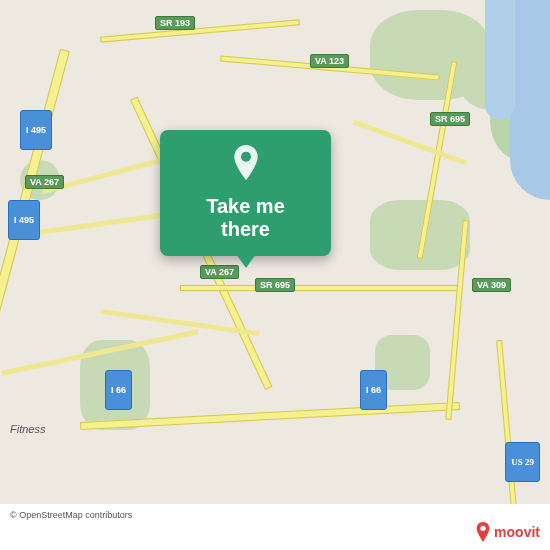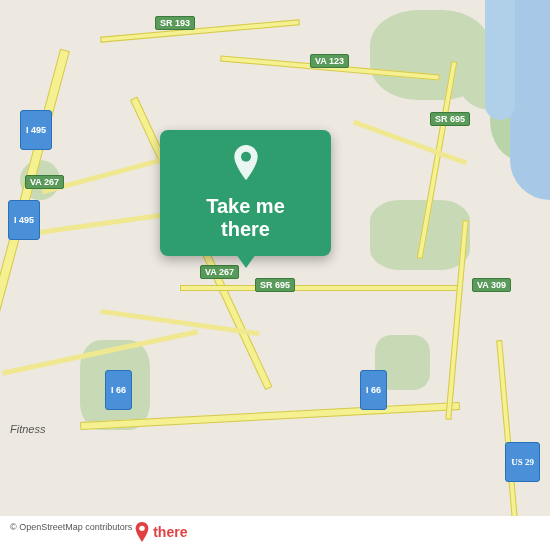--- a/index.html
+++ b/index.html
@@ -278,21 +278,21 @@
     
     .bottom-bar {
       position: absolute;
       bottom: 0;
       left: 0;
       right: 0;
       background: white;
       padding: 6px 10px 8px;
       z-index: 50;
       display: flex;
-      flex-direction: row;
+      flex-direction: column;
       gap: 2px;
     }
 
     .attribution {
       font-size: 9px;
       color: #555;
     }
 
     .bottom-title {
       font-size: 13px;
@@ -388,17 +388,17 @@
   <div class="bottom-bar">
     <div class="attribution">
       <span>© OpenStreetMap contributors</span>
     </div>
     <div class="bottom-title">
       <div class="moovit-logo">
         <svg class="moovit-pin" viewBox="0 0 16 22" fill="none" xmlns="http://www.w3.org/2000/svg">
           <path d="M8 0C4.134 0 1 3.134 1 7c0 5.25 7 15 7 15s7-9.75 7-15C15 3.134 11.866 0 8 0z" fill="#e04040"></path>
           <circle cx="8" cy="7" r="3" fill="white"></circle>
         </svg>
-        <span class="moovit-text">there</span>
+        <span class="moovit-text">moovit</span>
       </div>
     </div>
   </div>
 </div>
 
 </body></html>

